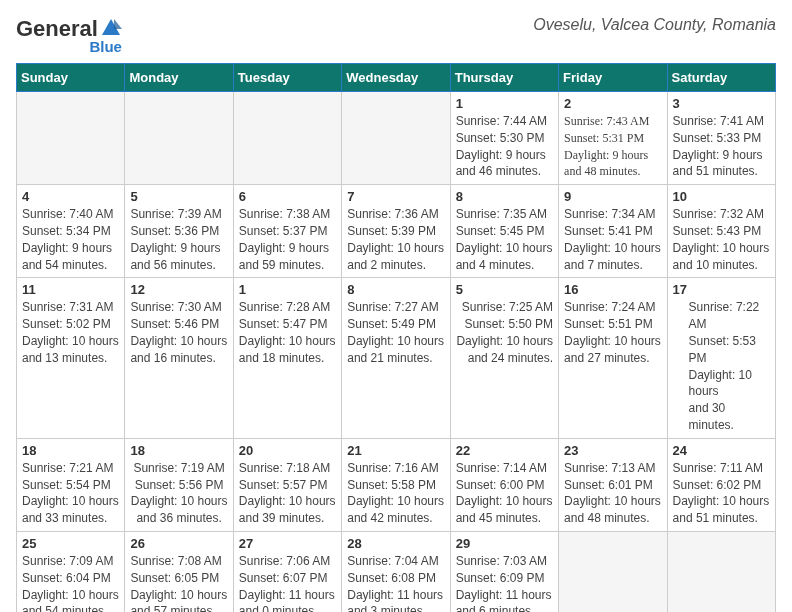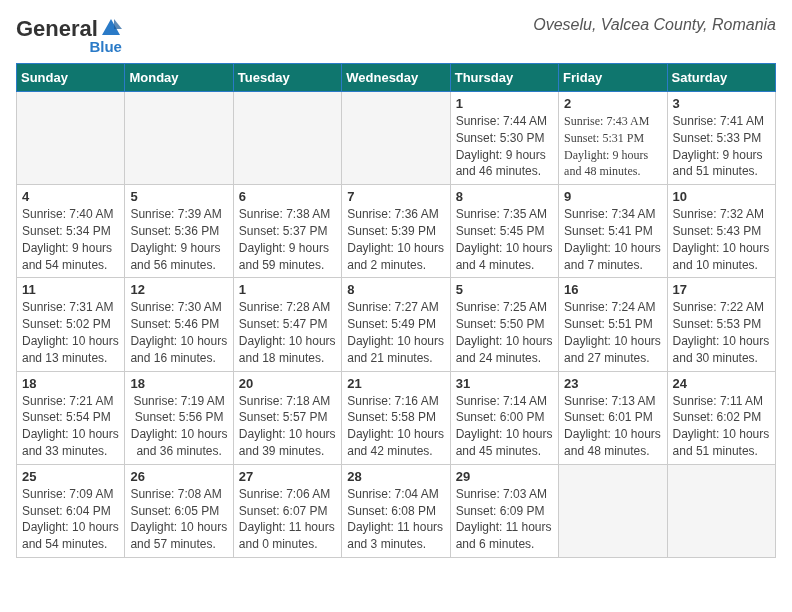--- a/index.html
+++ b/index.html
@@ -211,35 +211,35 @@
         </td>
         <td>
           <span class="day-num">8</span>
           <div class="day-info" style="white-space: pre-line;">Sunrise: 7:27 AM
 Sunset: 5:49 PM
 Daylight: 10 hours
 and 21 minutes.</div>
         </td>
         <td>
           <span class="day-num">5</span>
-          <div class="day-info" style="white-space: pre-line;">Sunrise: 7:25 AM
+          <div class="day-info" style="white-space: pre-line; text-align: right;">Sunrise: 7:25 AM
 Sunset: 5:50 PM
 Daylight: 10 hours
 and 24 minutes.</div>
         </td>
         <td>
           <span class="day-num">16</span>
           <div class="day-info" style="white-space: pre-line;">Sunrise: 7:24 AM
 Sunset: 5:51 PM
 Daylight: 10 hours
 and 27 minutes.</div>
         </td>
         <td>
           <span class="day-num">17</span>
-          <div class="day-info" style="white-space: pre-line;">Sunrise: 7:22 AM
+          <div class="day-info" style="white-space: pre-line; margin-left: 16px;">Sunrise: 7:22 AM
 Sunset: 5:53 PM
 Daylight: 10 hours
 and 30 minutes.</div>
         </td>
       </tr>
       <tr>
         <td>
           <span class="day-num">18</span>
           <div class="day-info" style="white-space: pre-line;">Sunrise: 7:21 AM
 Sunset: 5:54 PM
@@ -261,21 +261,21 @@
 and 39 minutes.</div>
         </td>
         <td>
           <span class="day-num">21</span>
           <div class="day-info" style="white-space: pre-line;">Sunrise: 7:16 AM
 Sunset: 5:58 PM
 Daylight: 10 hours
 and 42 minutes.</div>
         </td>
         <td>
-          <span class="day-num">31</span>
+          <span class="day-num">22</span>
           <div class="day-info" style="white-space: pre-line;">Sunrise: 7:14 AM
 Sunset: 6:00 PM
 Daylight: 10 hours
 and 45 minutes.</div>
         </td>
         <td>
           <span class="day-num">23</span>
           <div class="day-info" style="white-space: pre-line;">Sunrise: 7:13 AM
 Sunset: 6:01 PM
 Daylight: 10 hours

